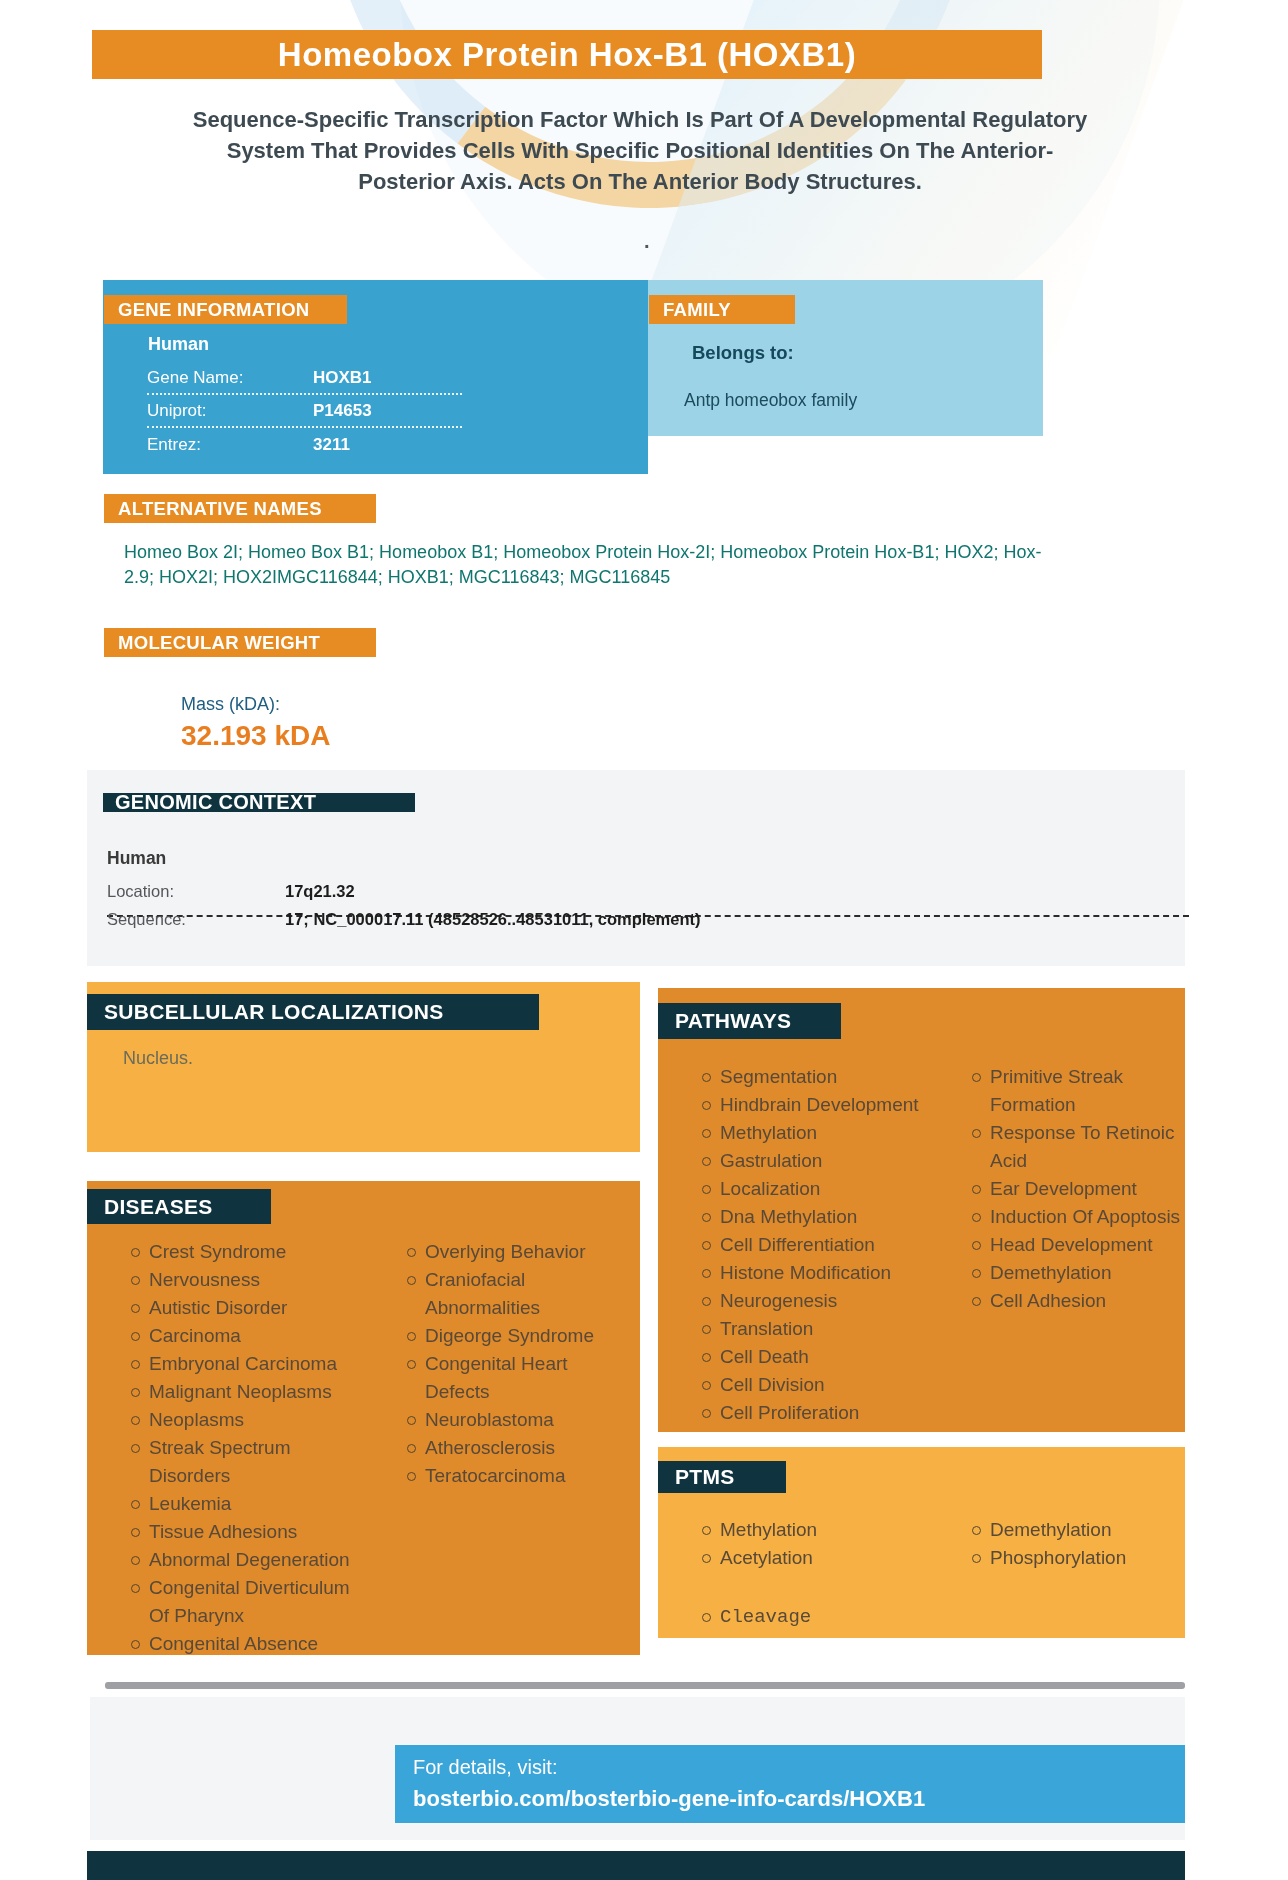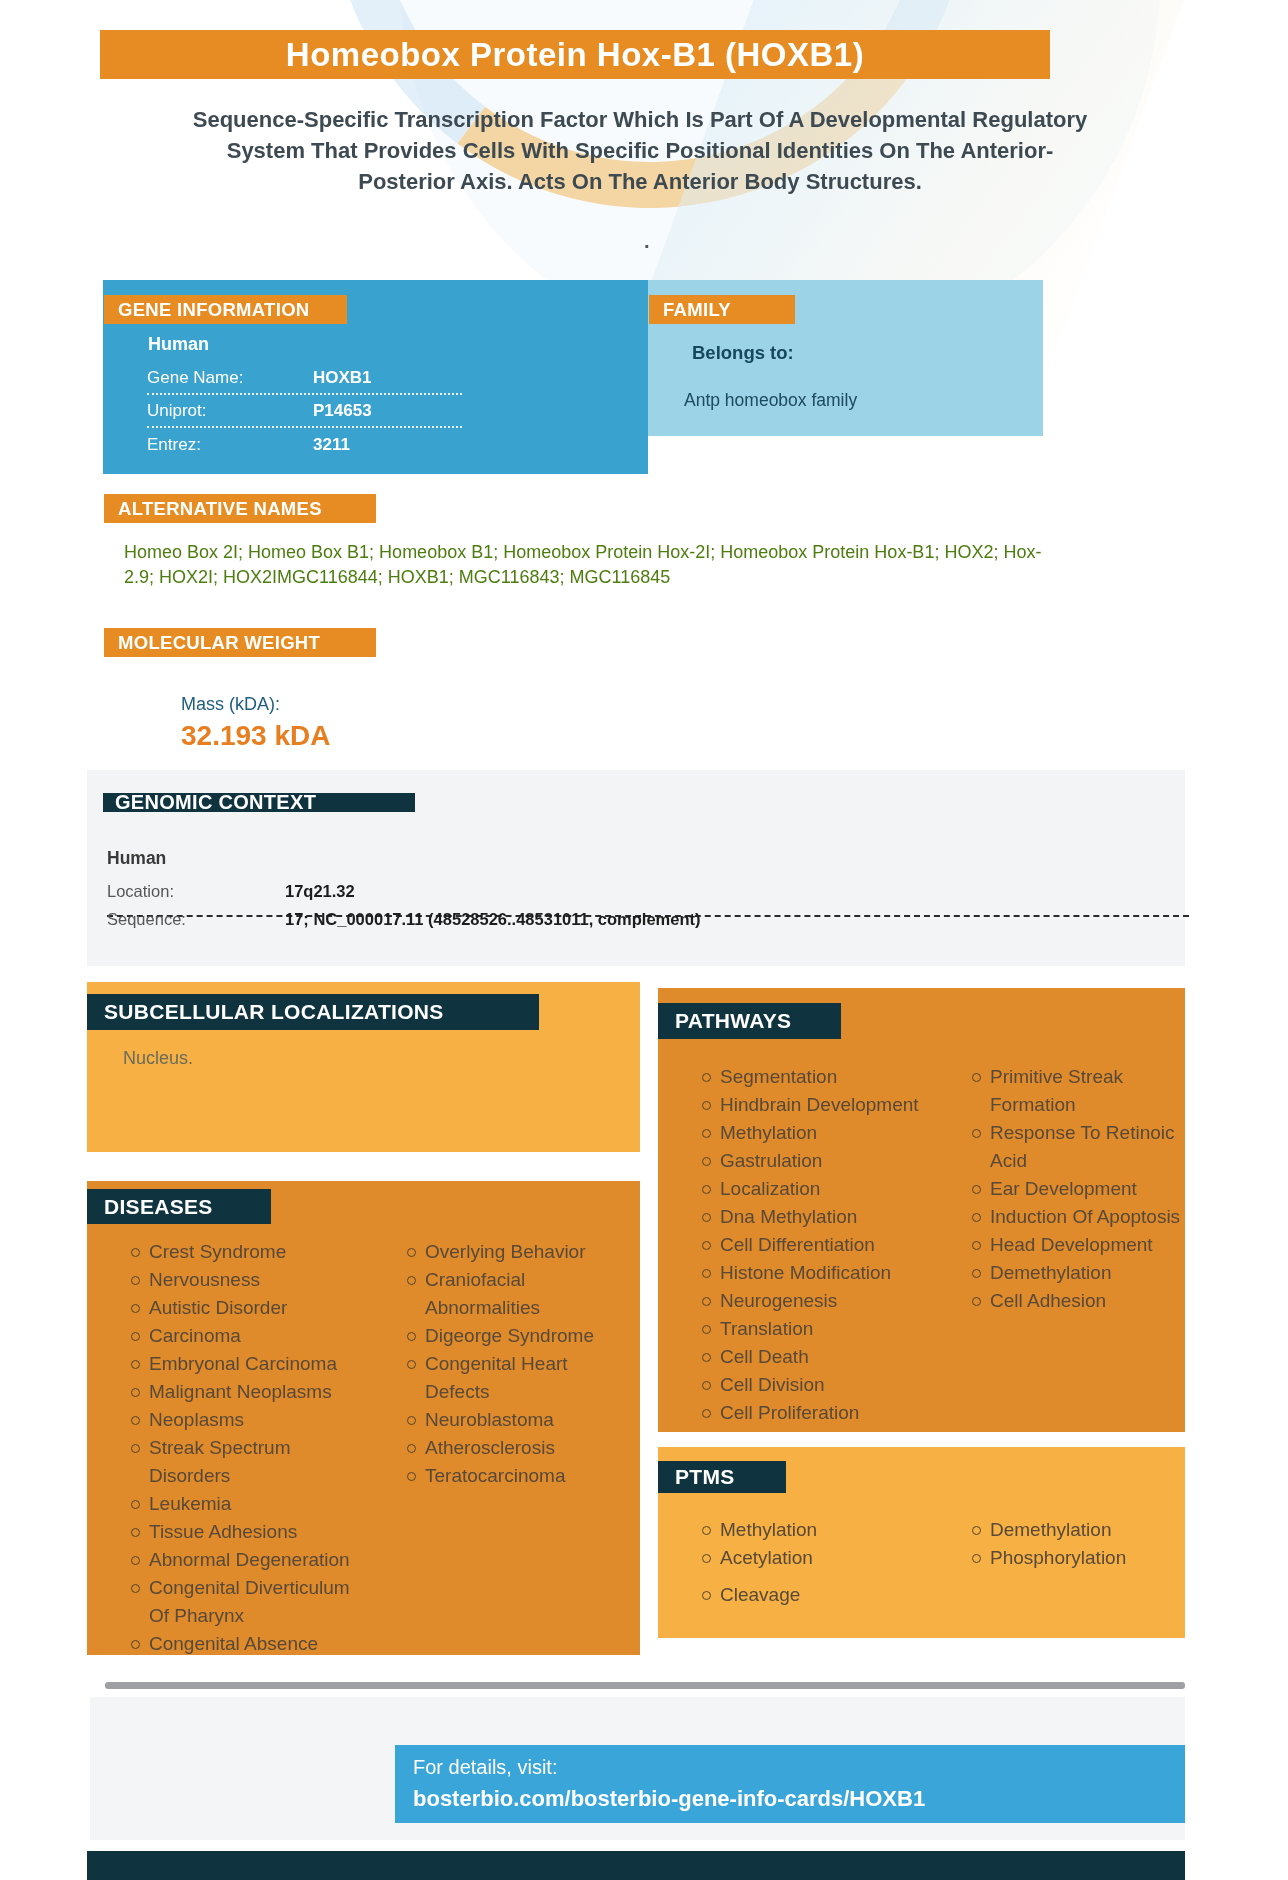--- a/index.html
+++ b/index.html
@@ -14,21 +14,21 @@
     border-radius:50%; background:rgba(230,242,250,0.30); }
   .wm-ring { position:absolute; left:330px; top:-432px; width:640px; height:640px;
     border-radius:50%; border:46px solid rgba(188,219,240,0.40);
     border-bottom-color:rgba(243,185,93,0.55); transform:rotate(-8deg); }
   .wm-band { position:absolute; left:690px; top:-60px; width:430px; height:470px;
     background:linear-gradient(110deg, rgba(216,236,248,0.55), rgba(250,246,235,0.4) 70%, rgba(255,255,255,0));
     transform:skewX(-20deg); }
   
   .title-banner { position:absolute; left:92px; top:30px; width:950px; height:49px;
     background:#E78C23; color:#ffffff; font-weight:bold; font-size:33px;
-    line-height:49px; text-align:center; letter-spacing:0.5px;margin-left:8px; }
+    line-height:49px; text-align:center; letter-spacing:0.5px; }
   .subtitle-wrap { position:absolute; left:90px; top:104px; width:1100px; text-align:center; }
   .subtitle-wrap p { max-width:915px; margin:0 auto; color:#3E4A52; font-weight:bold;
     font-size:22px; line-height:31px; }
   .stray-dot { position:absolute; left:644px; top:230px; color:#555; font-size:20px; font-weight:bold; }
   
   .oband { background:#E78C23; color:#fff; font-weight:bold; font-size:18.5px;
     display:flex; align-items:center; padding-left:14px; letter-spacing:0.3px; }
   .nband { background:#0F3440; color:#fff; font-weight:bold; font-size:21px;
     display:flex; align-items:center; padding-left:17px; letter-spacing:0.3px; }
   
@@ -40,21 +40,21 @@
   .gene-row .lbl { width:130px; }
   .gene-row .val { font-weight:bold;margin-left:36px; }
   .gene-row.dotted { border-bottom:2px dotted rgba(255,255,255,0.9); }
   
   .family-box { position:absolute; left:648px; top:280px; width:395px; height:156px; background:#9CD3E6; }
   .family-box .oband { position:absolute; left:1px; top:15px; width:146px; height:29px; }
   .belongs { position:absolute; left:44px; top:62px; color:#16485C; font-weight:bold; font-size:18.5px; }
   .family-val { position:absolute; left:36px; top:110px; color:#1C4A5E; font-size:17.5px; }
   
   .alt-band { position:absolute; left:104px; top:494px; width:272px; height:29px; }
-  .alt-text { position:absolute; left:124px; top:540px; width:940px; color:#4d7c0f;
+  .alt-text { position:absolute; left:124px; top:540px; width:940px; color:#0f766e;
     font-size:18px; line-height:25px; }
   .mw-band { position:absolute; left:104px; top:628px; width:272px; height:29px; }
   .mass-label { position:absolute; left:181px; top:694px; color:#1F5E80; font-size:18px; }
   .mass-value { position:absolute; left:181px; top:720px; color:#E87E1F; font-weight:bold; font-size:28px; }
   
   .genomic-panel { position:absolute; left:87px; top:770px; width:1098px; height:196px; background:#F2F4F5; }
   .genomic-panel .nband { position:absolute; left:16px; top:23px; width:312px; height:19px; font-size:20px;padding-left:12px; }
   .gc-species { position:absolute; left:20px; top:78px; color:#3A3A3A; font-weight:bold; font-size:17.5px; }
   .gc-row { position:absolute; left:20px; display:flex; font-size:16.5px; width:1082px; }
   .gc-row .lbl { width:178px; color:#55565A; }
@@ -74,21 +74,21 @@
   
   ul.blist { position:absolute; list-style:none; }
   ul.blist li { position:relative; padding-left:26px; font-size:19px; line-height:28px; color:#584938; }
   ul.blist li::before { content:""; position:absolute; left:8px; top:10px; width:7px; height:7px;
     border:1.6px solid #54452F; border-radius:50%; }
   .pathways-box ul.c1 { left:36px; top:75px; width:250px; }
   .pathways-box ul.c2 { left:306px; top:75px; width:228px; }
   .diseases-box ul.c1 { left:36px; top:57px; width:240px; }
   .diseases-box ul.c2 { left:312px; top:57px; width:200px; }
   .ptms-box ul.c1 { left:36px; top:69px; width:240px; }
-  .ptms-box ul.c1b { left:36px; top:134px; width:240px; }
+  .ptms-box ul.c1b { left:36px; top:156px; width:240px;font-family:Liberation Mono, monospace; }
   .ptms-box ul.c2 { left:306px; top:69px; width:240px; }
   
   .gray-bar { position:absolute; left:105px; top:1682px; width:1080px; height:7px;
     background:#9EA0A3; border-radius:3px; }
   .footer-panel { position:absolute; left:90px; top:1697px; width:1095px; height:143px; background:#F3F5F6; }
   .visit-box { position:absolute; left:305px; top:48px; width:790px; height:78px; background:#3AA5D8; }
   .visit-label { position:absolute; left:18px; top:11px; color:#ffffff; font-size:20px; }
   .visit-url { position:absolute; left:18px; top:41px; color:#ffffff; font-size:22px; font-weight:bold; cursor:pointer; }
   .bottom-bar { position:absolute; left:87px; top:1851px; width:1098px; height:29px; background:#0F3440; }
 </style>

